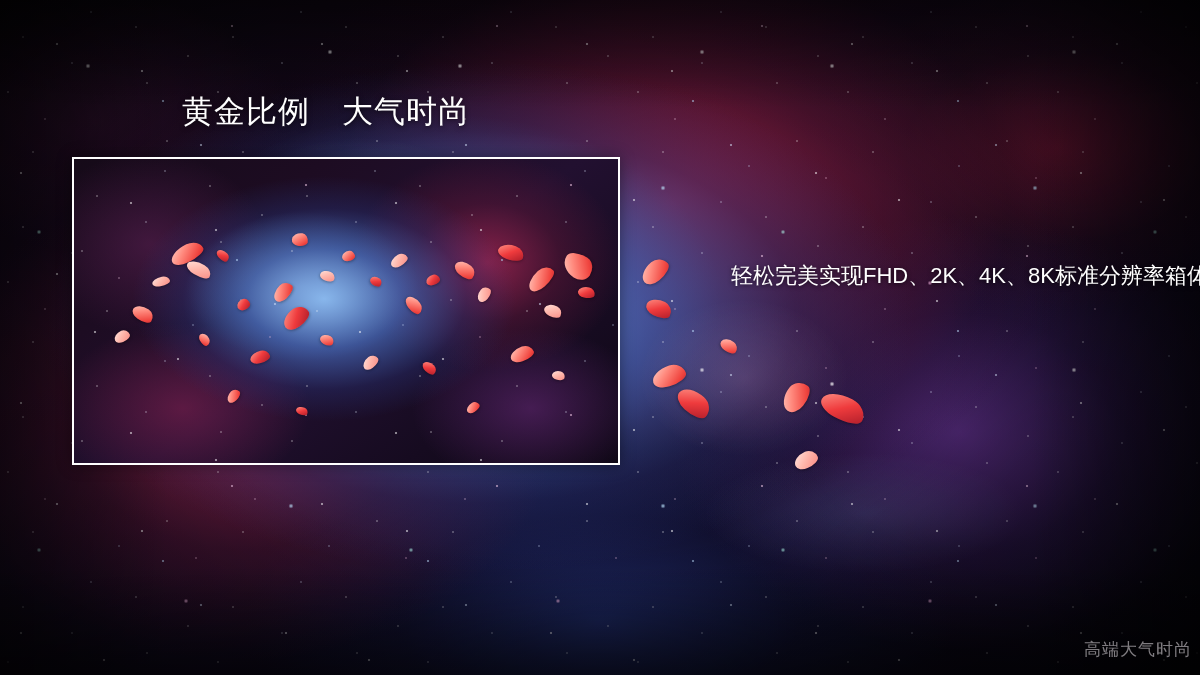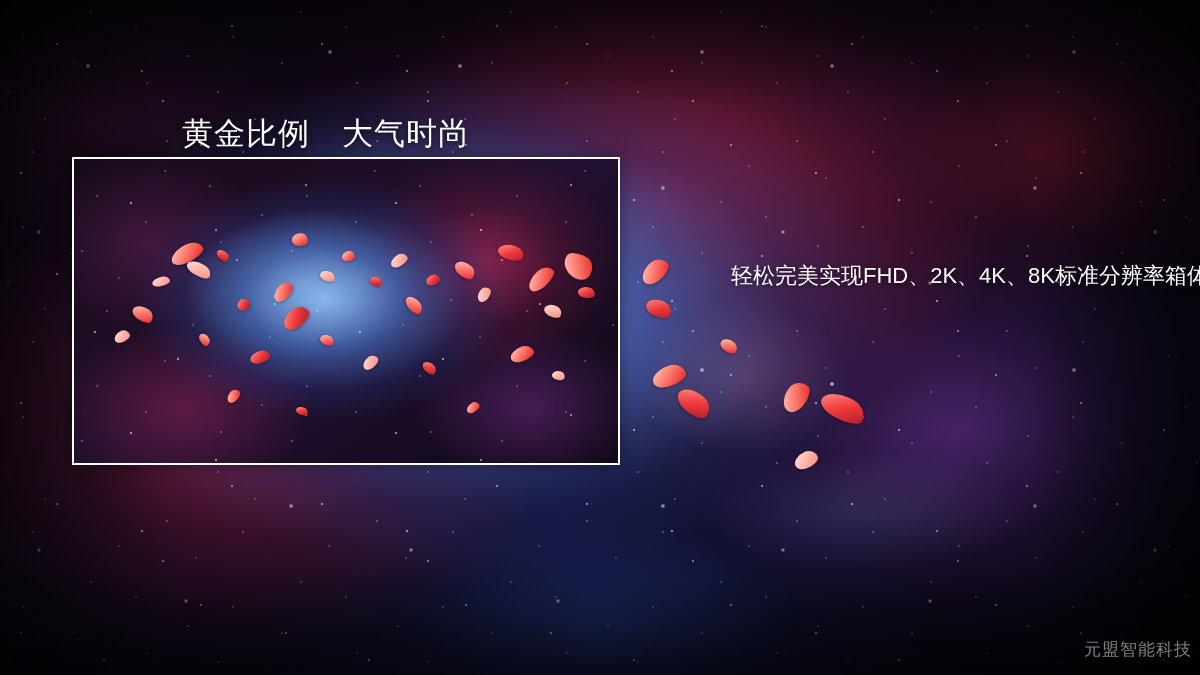--- a/index.html
+++ b/index.html
@@ -75,21 +75,21 @@
       radial-gradient(2.6px 2.6px at 291px 188px, rgba(190,230,255,.9), transparent),
       radial-gradient(2.4px 2.4px at 186px 283px, rgba(255,190,235,.85), transparent),
       radial-gradient(2.6px 2.6px at 330px 52px, rgba(255,255,255,.9), transparent),
       radial-gradient(2.4px 2.4px at 39px 232px, rgba(180,255,240,.8), transparent);
     background-size:372px 318px;
     opacity:.95;
   }
 
   
   #title{
-    position:absolute;left:182px;top:115px;
+    position:absolute;left:182px;top:93px;
     color:#ffffff;font-size:31px;letter-spacing:1px;line-height:38px;
     white-space:pre;text-shadow:0 1px 5px rgba(0,0,0,.65);
   }
 
   
   #picture-frame{
     position:absolute;left:72px;top:157px;width:548px;height:308px;
     border:2px solid #ffffff;box-sizing:border-box;overflow:hidden;
     box-shadow:0 0 14px rgba(0,0,0,.45);
   }
@@ -189,15 +189,15 @@
   <span class="petal deep" style="left:676px;top:392px;width:36px;height:22px;transform:rotate(42deg);"></span>
   <span class="petal" style="left:780px;top:386px;width:32px;height:22px;transform:rotate(-52deg);"></span>
   <span class="petal deep" style="left:820px;top:396px;width:46px;height:24px;transform:rotate(28deg);"></span>
   <span class="petal pale" style="left:794px;top:452px;width:24px;height:16px;transform:rotate(-24deg);"></span>
   <span class="petal" style="left:720px;top:340px;width:18px;height:12px;transform:rotate(36deg);"></span>
 
   <div id="body-text">
     <div class="line">轻松完美实现FHD、2K、4K、8K标准分辨率箱体</div>
   </div>
 
-  <div id="watermark">元盟智能科技</div>
+  <div id="watermark">高端大气时尚</div>
 
 </div>
 
 </body></html>

